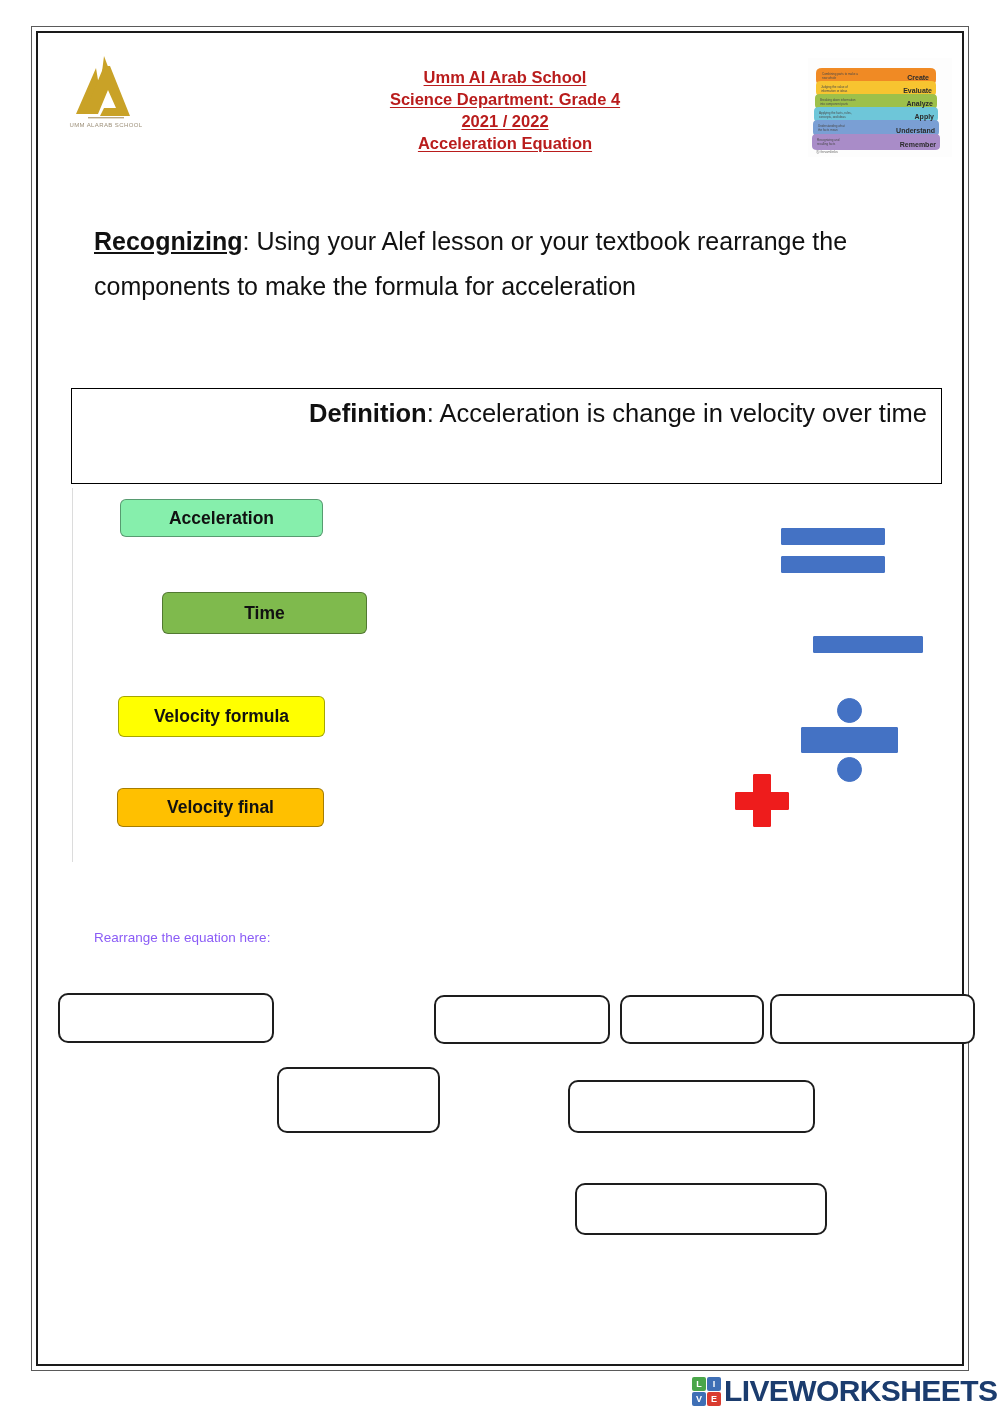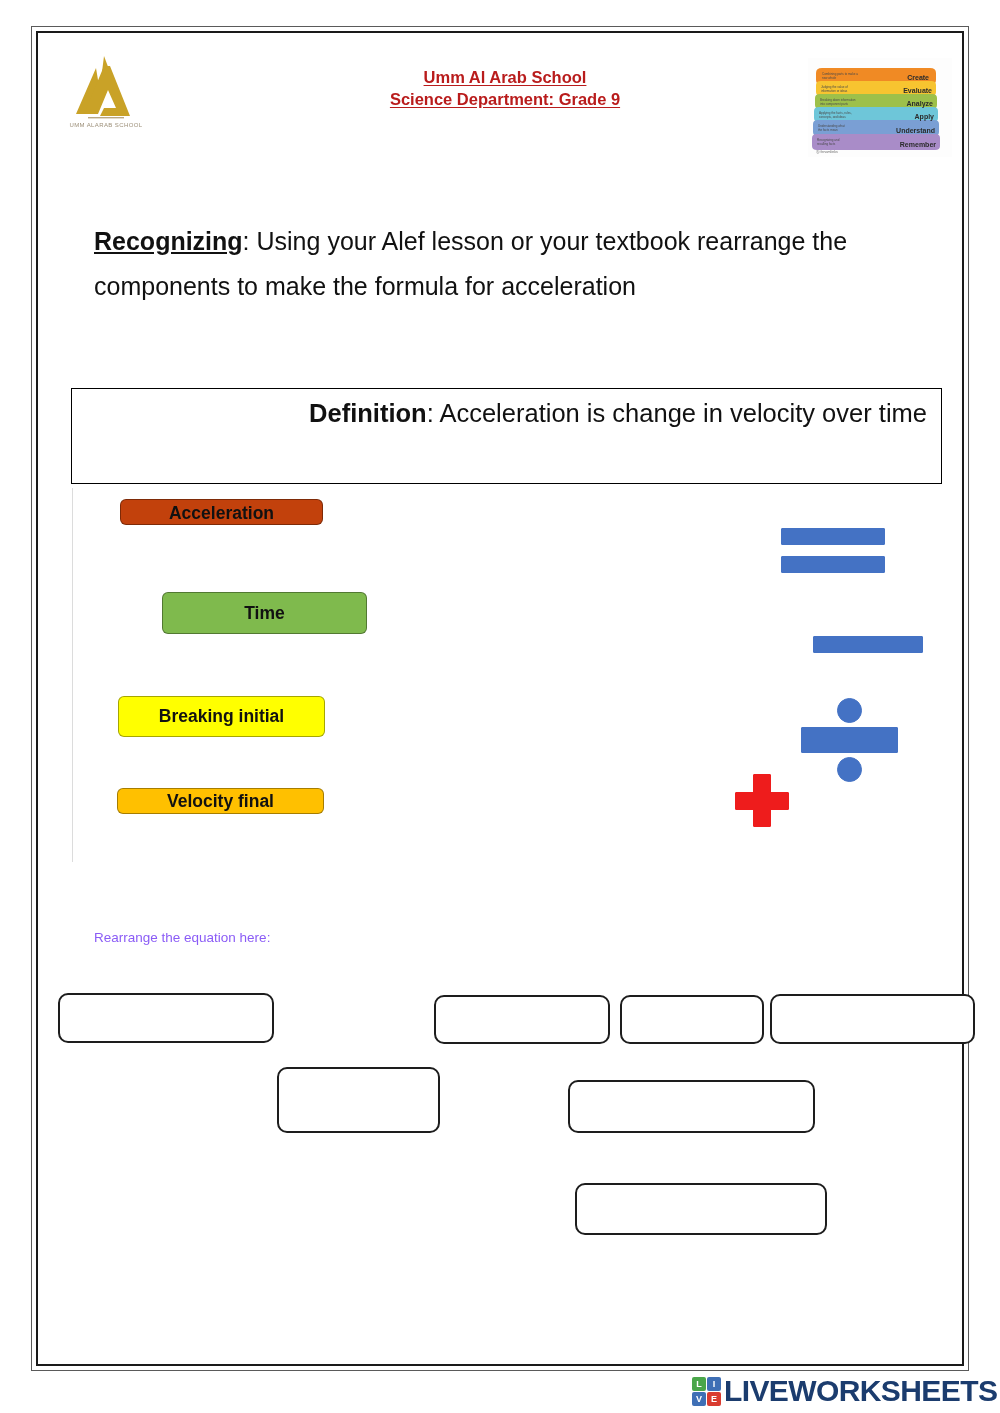--- a/index.html
+++ b/index.html
@@ -200,21 +200,23 @@
     <polygon points="46,6 52,22 44,22" fill="#c9a227"></polygon>
     <path d="M38 18 L18 64 L32 64 L46 30 L40 30 Z" fill="#c9a227"></path>
     <path d="M46 16 L26 64 L40 64 L50 40 L58 58 L46 58 L42 66 L72 66 L52 16 Z" fill="#c9a227"></path>
     <rect x="30" y="67" width="36" height="1.4" fill="#b9a882"></rect>
   </svg>
   <div class="logo-caption">UMM ALARAB SCHOOL</div>
 </div>
 
 <div class="header-titles">
   <div><span class="u">Umm Al Arab School</span></div>
-  <div><span class="u">Science Department: Grade 9</span></div>
+  <div><span class="u">Science Department: Grade 4</span></div>
+  <div><span class="u">2021 / 2022</span></div>
+  <div><span class="u">Acceleration Equation</span></div>
 </div>
 
 <div class="bloom">
   <svg width="144" height="99" viewBox="0 0 144 99">
     <rect width="144" height="99" fill="#fdfdfd"></rect>
     <g>
       <path d="M14 10 h108 q6 0 6 5 v7 q0 5 -6 5 h-108 q-6 0 -6 -5 v-7 q0 -5 6 -5z" fill="#f08a24"></path>
       <path d="M13 23 h110 q5 0 5 4 v7 q0 4 -5 4 h-110 q-5 0 -5 -4 v-7 q0 -4 5 -4z" fill="#f7c430"></path>
       <path d="M12 36 h112 q5 0 5 4 v7 q0 4 -5 4 h-112 q-5 0 -5 -4 v-7 q0 -4 5 -4z" fill="#9dc04a"></path>
       <path d="M11 49 h114 q5 0 5 4 v7 q0 4 -5 4 h-114 q-5 0 -5 -4 v-7 q0 -4 5 -4z" fill="#6ec6d9"></path>
@@ -252,30 +254,30 @@
 </div>
 
 <div class="definition-box">
   <div class="definition-text">
     <b>Definition</b><span>: </span><span>Acceleration is change in velocity over time</span>
   </div>
 </div>
 
 <div class="guide-line"></div>
 
-<div class="chip" id="chip0" style="left: 120px; top: 499px; width: 203px; height: 26px; background: #c2410c; align-items: flex-end;">
+<div class="chip" id="chip0" style="left: 120px; top: 499px; width: 203px; height: 38px; background: #86efac;">
   <span>Acceleration</span>
 </div>
 <div class="chip" id="chip1" style="left: 119px; top: 592px; width: 205px; height: 42px; background: rgb(127, 186, 77); margin-left: 43px;">
   <span>Time</span>
 </div>
 <div class="chip" id="chip2" style="left: 118px; top: 696px; width: 207px; height: 41px; background: rgb(255, 255, 0);">
-  <span>Breaking initial</span>
-</div>
-<div class="chip" id="chip3" style="left: 117px; top: 788px; width: 207px; height: 26px; background: rgb(255, 192, 0); text-align: right;">
+  <span>Velocity formula</span>
+</div>
+<div class="chip" id="chip3" style="left: 117px; top: 788px; width: 207px; height: 39px; background: rgb(255, 192, 0); text-align: right;">
   <span>Velocity final</span>
 </div>
 
 <div class="op" id="op-equals" style="left:781px; top:528px; width:104px; height:45px;">
   <div class="bar" id="eq-bar-top" style="left: 0px; top: 0px; width: 104px; height: 17px; background: rgb(68, 114, 196); border: 1px solid rgb(68, 114, 196);"></div>
   <div class="bar" id="eq-bar-bottom" style="left: 0px; top: 28px; width: 104px; height: 17px; background: rgb(68, 114, 196); border: 1px solid rgb(68, 114, 196);"></div>
 </div>
 
 <div class="op" id="op-minus" style="left:813px; top:636px; width:110px; height:17px;">
   <div class="bar" id="minus-bar" style="left: 0px; top: 0px; width: 110px; height: 17px; background: rgb(68, 114, 196); border: 1px solid rgb(68, 114, 196);"></div>

